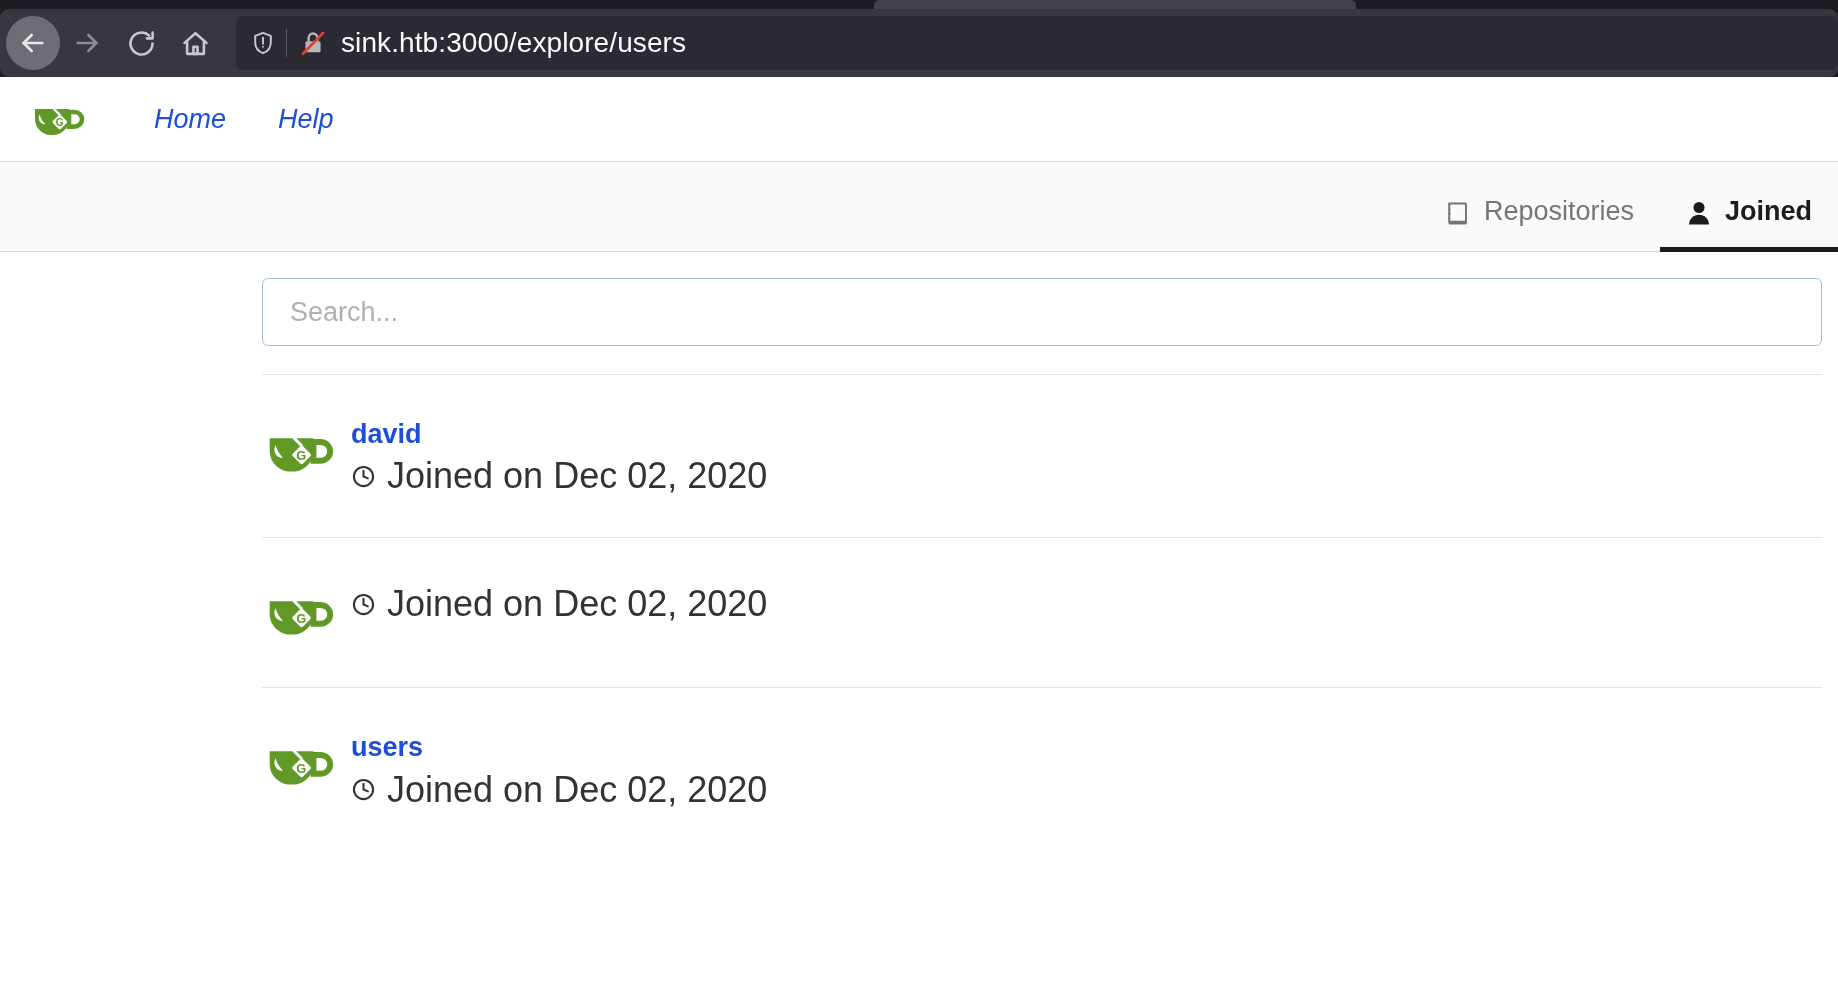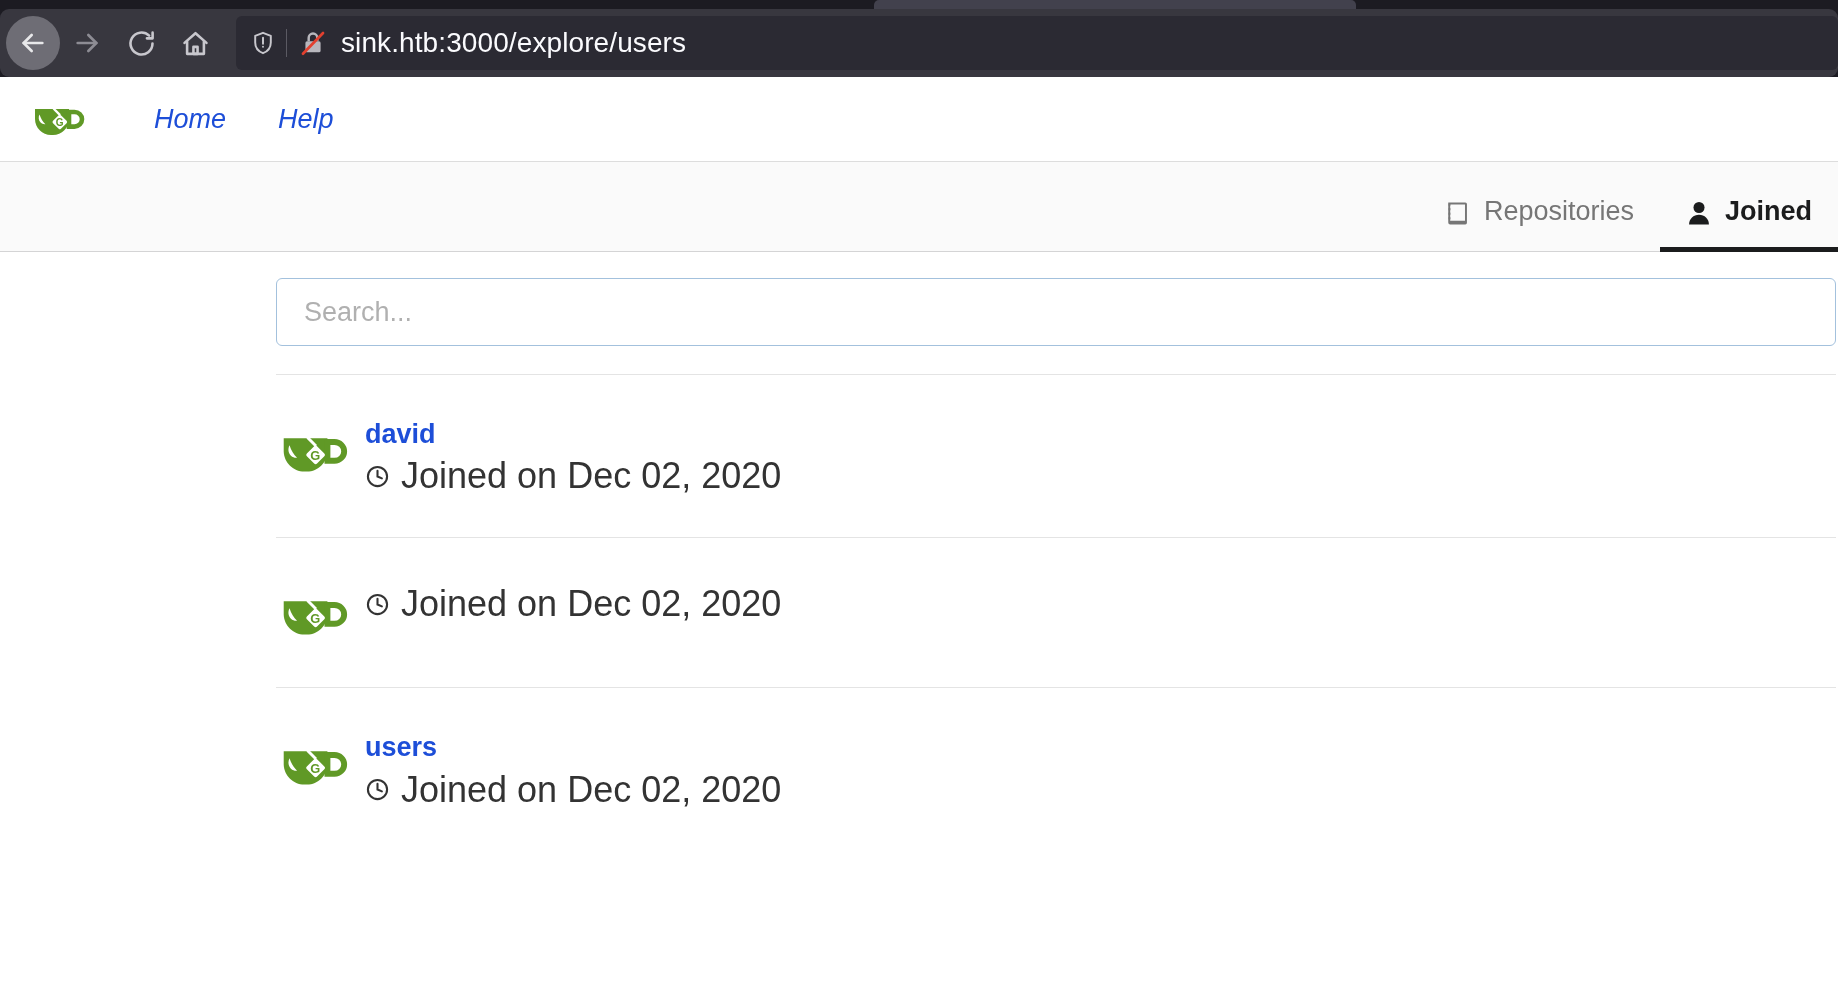--- a/index.html
+++ b/index.html
@@ -158,21 +158,21 @@
 
   
   .page {
     background: #ffffff;
     position: relative;
     height: 738px;
     overflow: hidden;
   }
   .container {
     position: absolute;
-    left: 276px;
+    left: 262px;
     top: 26px;
     width: 1560px;
   }
   .search-box {
     width: 100%;
     height: 68px;
     border: 1px solid #a3c1dd;
     border-radius: 6px;
     background: #ffffff;
     display: flex;

